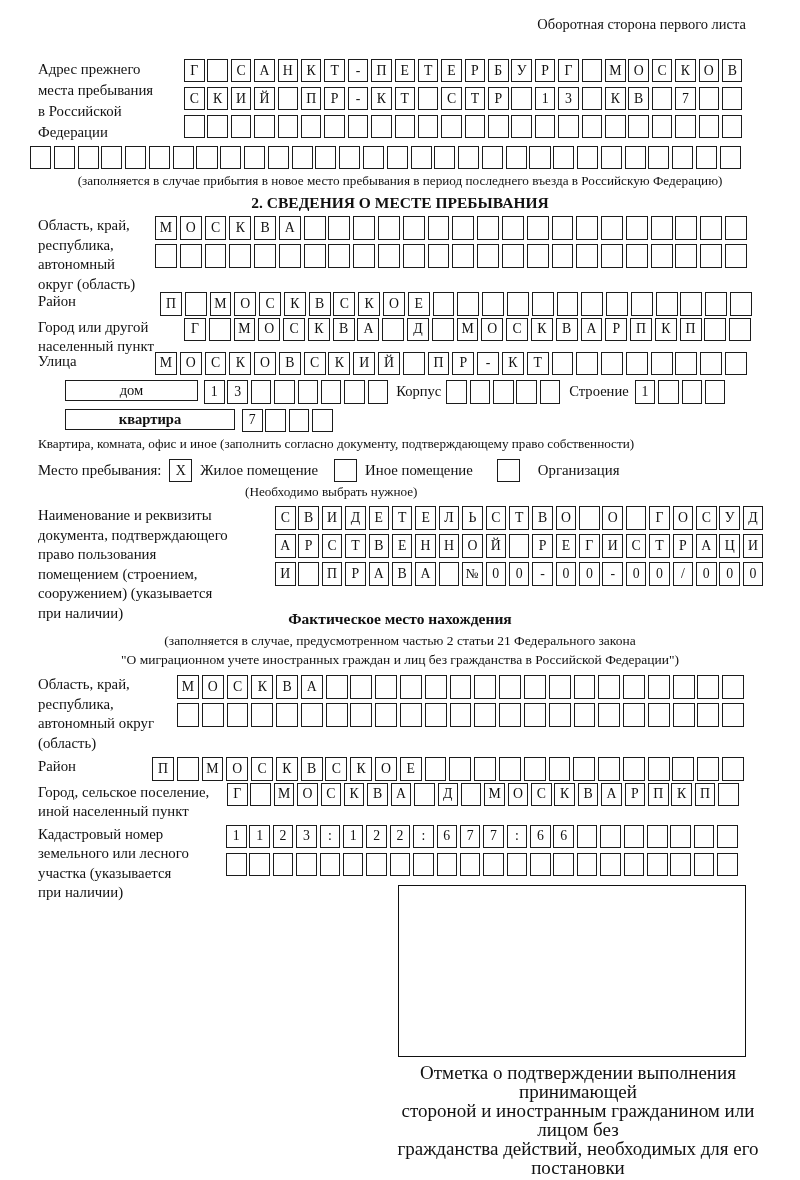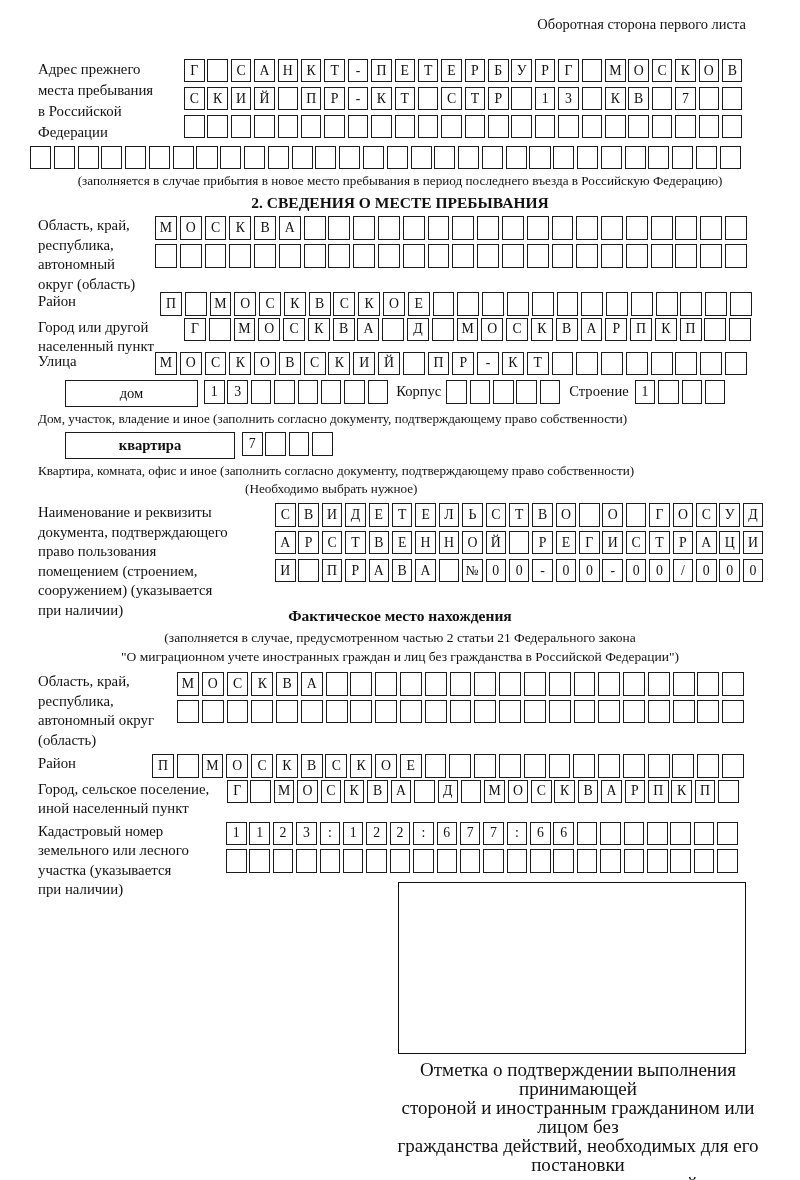--- a/index.html
+++ b/index.html
@@ -17,21 +17,21 @@
     flex:0 0 auto;box-sizing:border-box;width:20.5px;height:23.4px;margin-right:2.9px;
     border:1.7px solid #1c1c1c;display:flex;align-items:center;justify-content:center;
     font-size:13.8px;line-height:20px;background:#fff;
   }
   .g25 .cell{width:21.9px;}
   .gfull .cell{width:21.1px;margin-right:2.7px;}
   .caption{font-size:13.2px;text-align:center;margin-top:4px;}
   .caption.left{text-align:left;padding-left:38px;}
   .heading{font-size:15.5px;font-weight:bold;text-align:center;}
   .inlbl{font-size:14.6px;line-height:23.4px;white-space:nowrap;}
-  .bigbox{box-sizing:border-box;border:1.7px solid #1c1c1c;height:27px;display:flex;align-items:center;justify-content:center;font-size:14.6px;}
+  .bigbox{box-sizing:border-box;border:1.7px solid #1c1c1c;height:21px;display:flex;align-items:center;justify-content:center;font-size:14.6px;}
   .chk{
     flex:0 0 auto;box-sizing:border-box;width:23px;height:23.4px;border:1.7px solid #1c1c1c;
     display:flex;align-items:center;justify-content:center;font-size:14px;margin:0 8px;
   }
   .optlbl{font-size:14.8px;line-height:23.4px;white-space:nowrap;}
   .stampbox{box-sizing:border-box;margin-left:398px;width:348px;height:172px;border:1.9px solid #111;background:#fff;}
   .stampcap{margin-left:390px;width:376px;text-align:center;font-size:19px;line-height:19px;margin-top:6px;}
   .factcap{text-align:center;font-size:13.5px;line-height:19px;}
 </style>
 </head>
@@ -345,33 +345,41 @@
         <span class="cell"></span>
       </div>
     <span class="inlbl" style="margin:0 6px;">Строение</span>
     <div class="grid">
         <span class="cell">1</span>
         <span class="cell"></span>
         <span class="cell"></span>
         <span class="cell"></span>
       </div>
   </div>
-  <div class="caption left">Дом, участок, владение и иное (заполнить согласно документу, подтверждающему право собственности)</div>
 
   <div class="sec" style="margin-top:5px;margin-left:65px;">
     <div class="bigbox" style="width:170px;font-weight:bold;">квартира</div>
     <div class="grid" style="margin-left:7px;">
         <span class="cell">7</span>
         <span class="cell"></span>
         <span class="cell"></span>
         <span class="cell"></span>
       </div>
   </div>
   <div class="caption left">Квартира, комната, офис и иное (заполнить согласно документу, подтверждающему право собственности)</div>
 
+  <div class="sec" style="margin-top:7px;padding-left:38px;">
+    <span class="optlbl">Место пребывания:</span>
+    <span class="chk">X</span>
+    <span class="optlbl">Жилое помещение</span>
+    <span class="chk" style="margin-left:16px;"></span>
+    <span class="optlbl">Иное помещение</span>
+    <span class="chk" style="margin-left:24px;margin-right:18px;"></span>
+    <span class="optlbl">Организация</span>
+  </div>
   <div class="caption left" style="padding-left:245px;margin-top:2px;">(Необходимо выбрать нужное)</div>
 
   <div class="sec" style="margin-top:6px;height:100px;gap:25px;">
     <div class="lbl" style="width:250px;">
         <div>Наименование и реквизиты</div>
         <div>документа, подтверждающего</div>
         <div>право пользования</div>
         <div>помещением (строением,</div>
         <div>сооружением) (указывается</div>
         <div>при наличии)</div>

